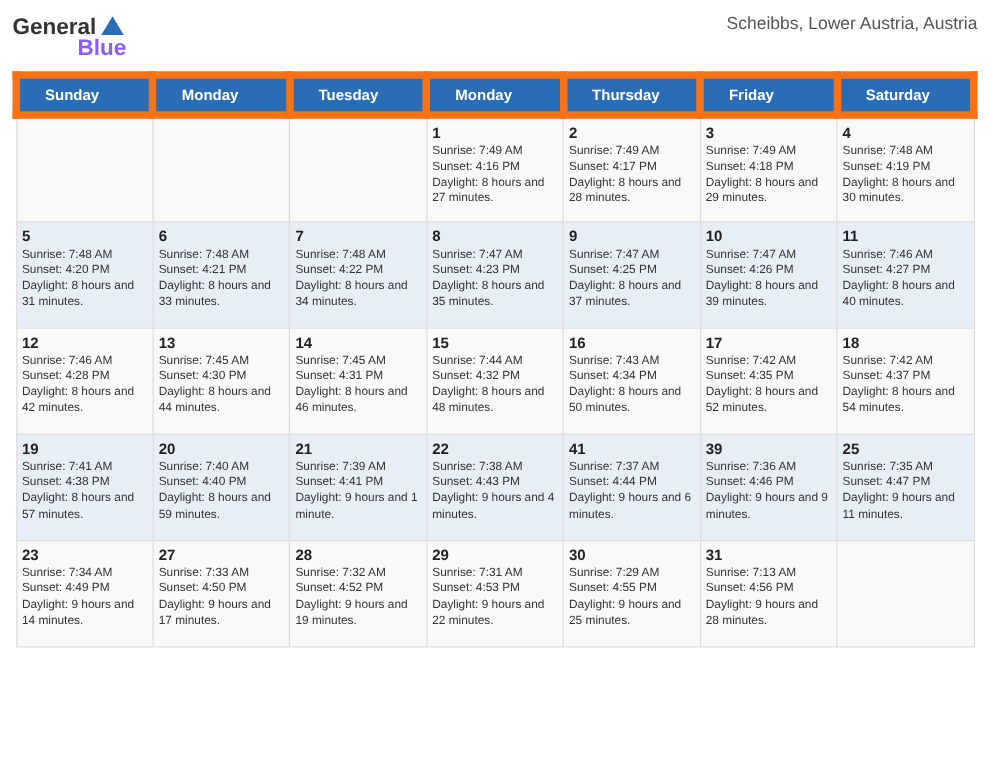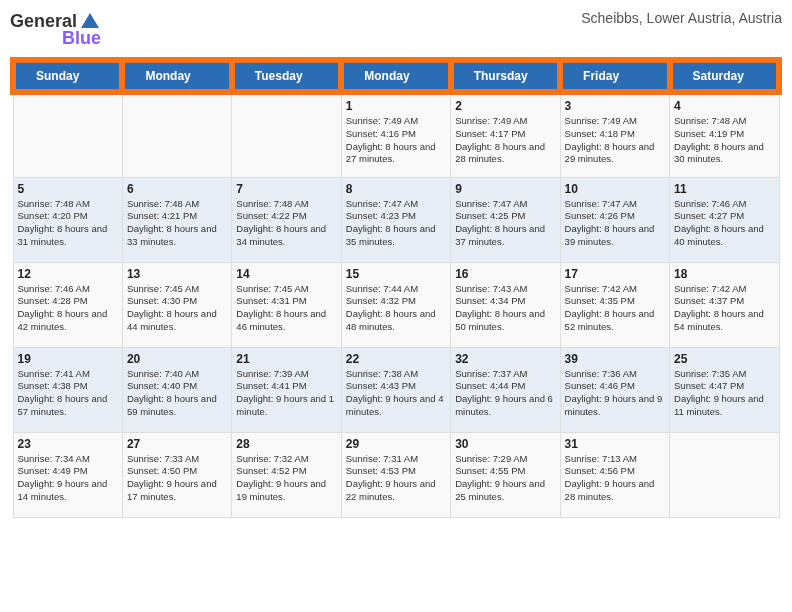--- a/index.html
+++ b/index.html
@@ -247,21 +247,21 @@
 Sunset: 4:41 PM
 Daylight: 9 hours and 1 minute.</div>
         </td>
         <td>
           <span class="day-number">22</span>
           <div class="cell-text">Sunrise: 7:38 AM
 Sunset: 4:43 PM
 Daylight: 9 hours and 4 minutes.</div>
         </td>
         <td>
-          <span class="day-number">32</span>
+          <span class="day-number">41</span>
           <div class="cell-text">Sunrise: 7:37 AM
 Sunset: 4:44 PM
 Daylight: 9 hours and 6 minutes.</div>
         </td>
         <td>
           <span class="day-number">39</span>
           <div class="cell-text">Sunrise: 7:36 AM
 Sunset: 4:46 PM
 Daylight: 9 hours and 9 minutes.</div>
         </td>

